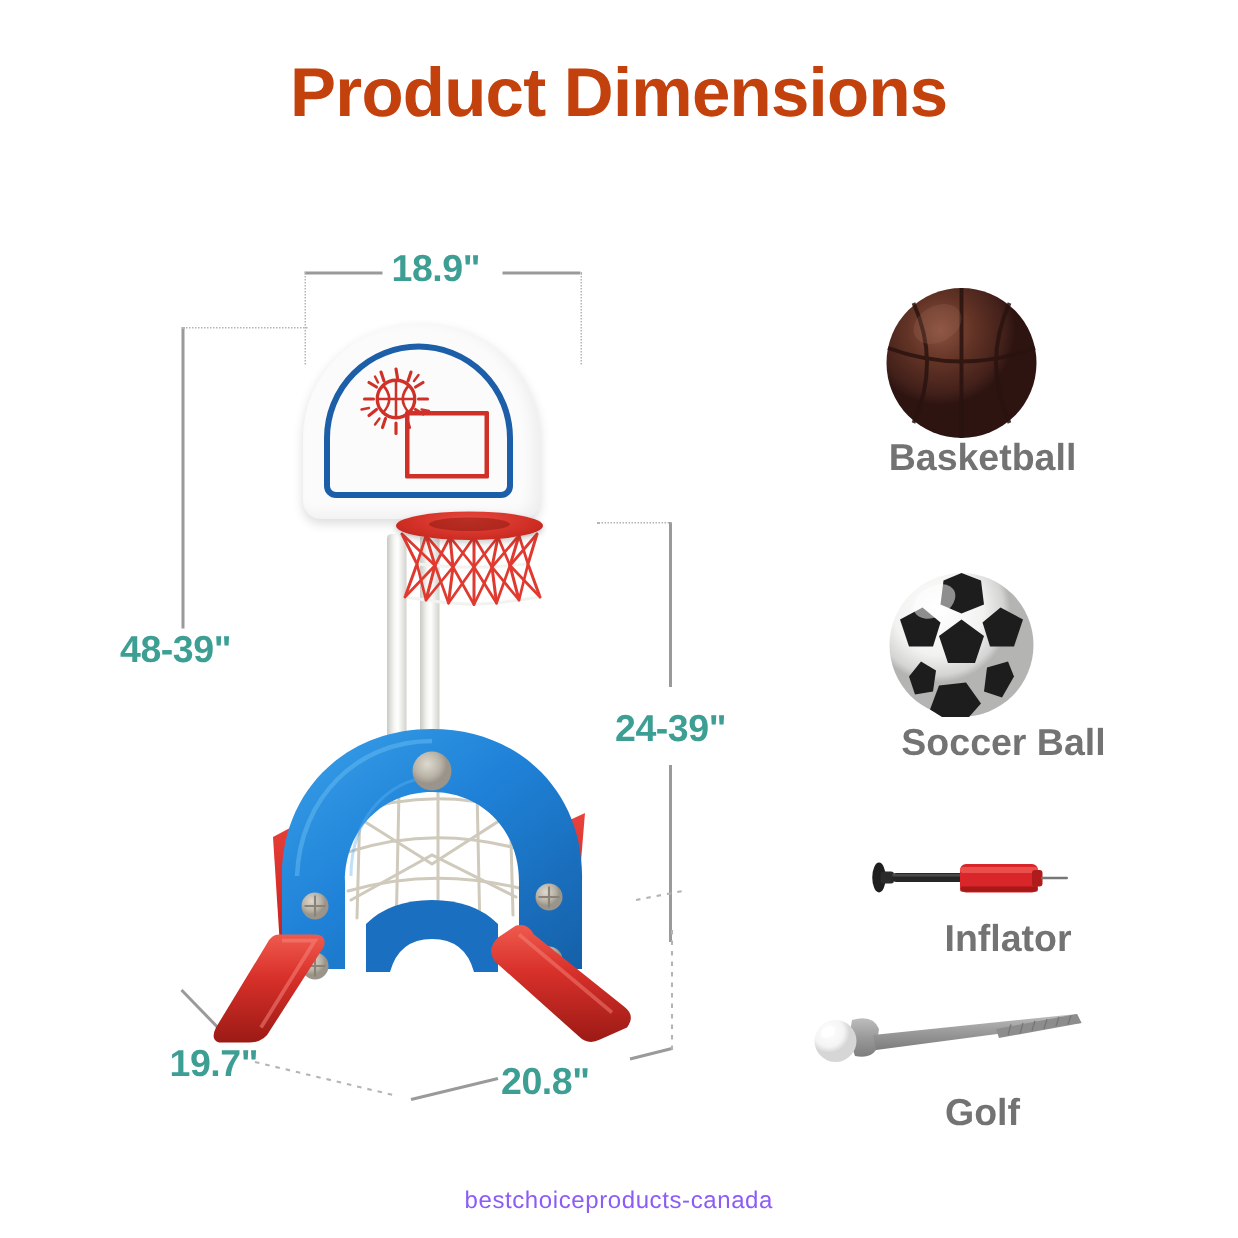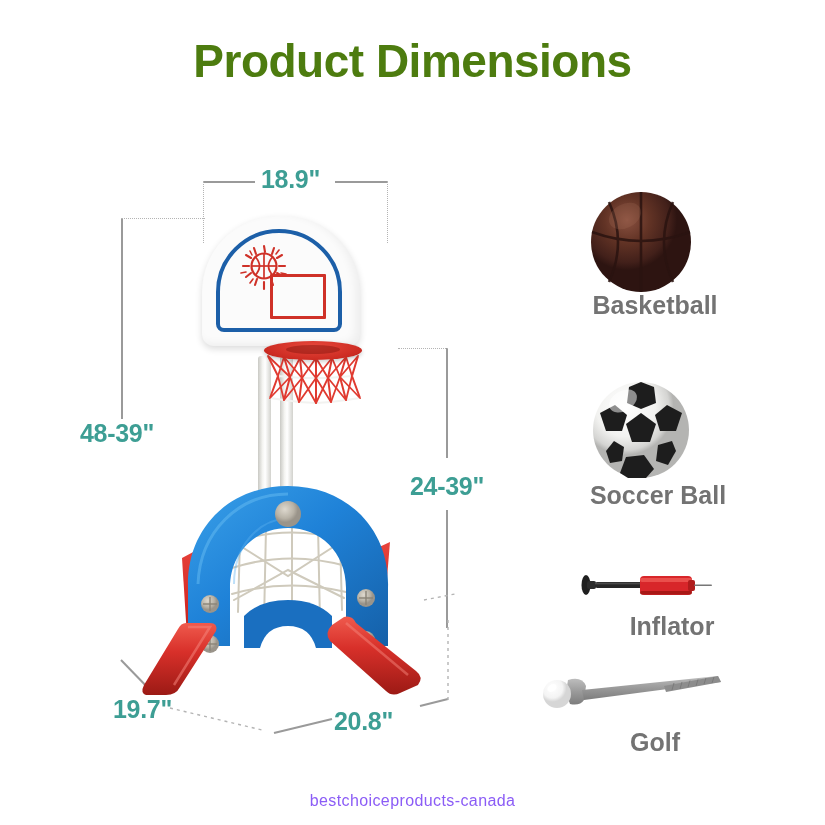--- a/index.html
+++ b/index.html
@@ -19,21 +19,21 @@
   
   #title {
     position: absolute;
     left: 0;
     top: 34px;
     width: 825px;
     text-align: center;
     font-size: 46px;
     font-weight: bold;
     letter-spacing: -0.5px;
-    color: #4d7c0f;
+    color: #c2410c;
     white-space: nowrap;
   }
 
   
   .dim-label {
     position: absolute;
     color: #3d9e94;
     font-size: 25px;
     font-weight: bold;
     white-space: nowrap;
@@ -454,21 +454,21 @@
       <polygon points="51,34 66,45 60,63 42,63 36,45"></polygon>
       <polygon points="51,3 64,8 66,24 51,30 37,24 39,8"></polygon>
       <polygon points="10,34 25,26 37,36 32,52 16,52"></polygon>
       <polygon points="92,34 86,52 70,52 65,36 77,26"></polygon>
       <polygon points="30,94 36,78 54,76 64,90 56,99 38,99"></polygon>
       <polygon points="86,72 78,86 66,82 68,66 82,62"></polygon>
       <polygon points="16,72 24,62 34,68 32,82 20,84"></polygon>
     </g>
     <ellipse cx="33" cy="22" rx="15" ry="10" fill="#ffffff" opacity="0.5" transform="rotate(-30 33 22)"></ellipse>
   </svg>
-  <div class="item-label" style="left:528px; top:481px;">Soccer Ball</div>
+  <div class="item-label" style="left:539px; top:481px;">Soccer Ball</div>
 
   <svg class="item-art" style="left:578px; top:567px; width:140px; height:36px;" viewBox="0 0 140 36">
 
     <ellipse cx="8" cy="18" rx="4.5" ry="10" fill="#1f1f1f"></ellipse>
     <rect x="9" y="14" width="9" height="8" rx="2" fill="#2b2b2b"></rect>
 
     <rect x="17" y="15" width="48" height="6" rx="2.5" fill="#262626"></rect>
     <rect x="17" y="15.6" width="48" height="1.8" fill="#4a4a4a"></rect>
 
     <rect x="62" y="9" width="52" height="19" rx="4" fill="#d8262a"></rect>

